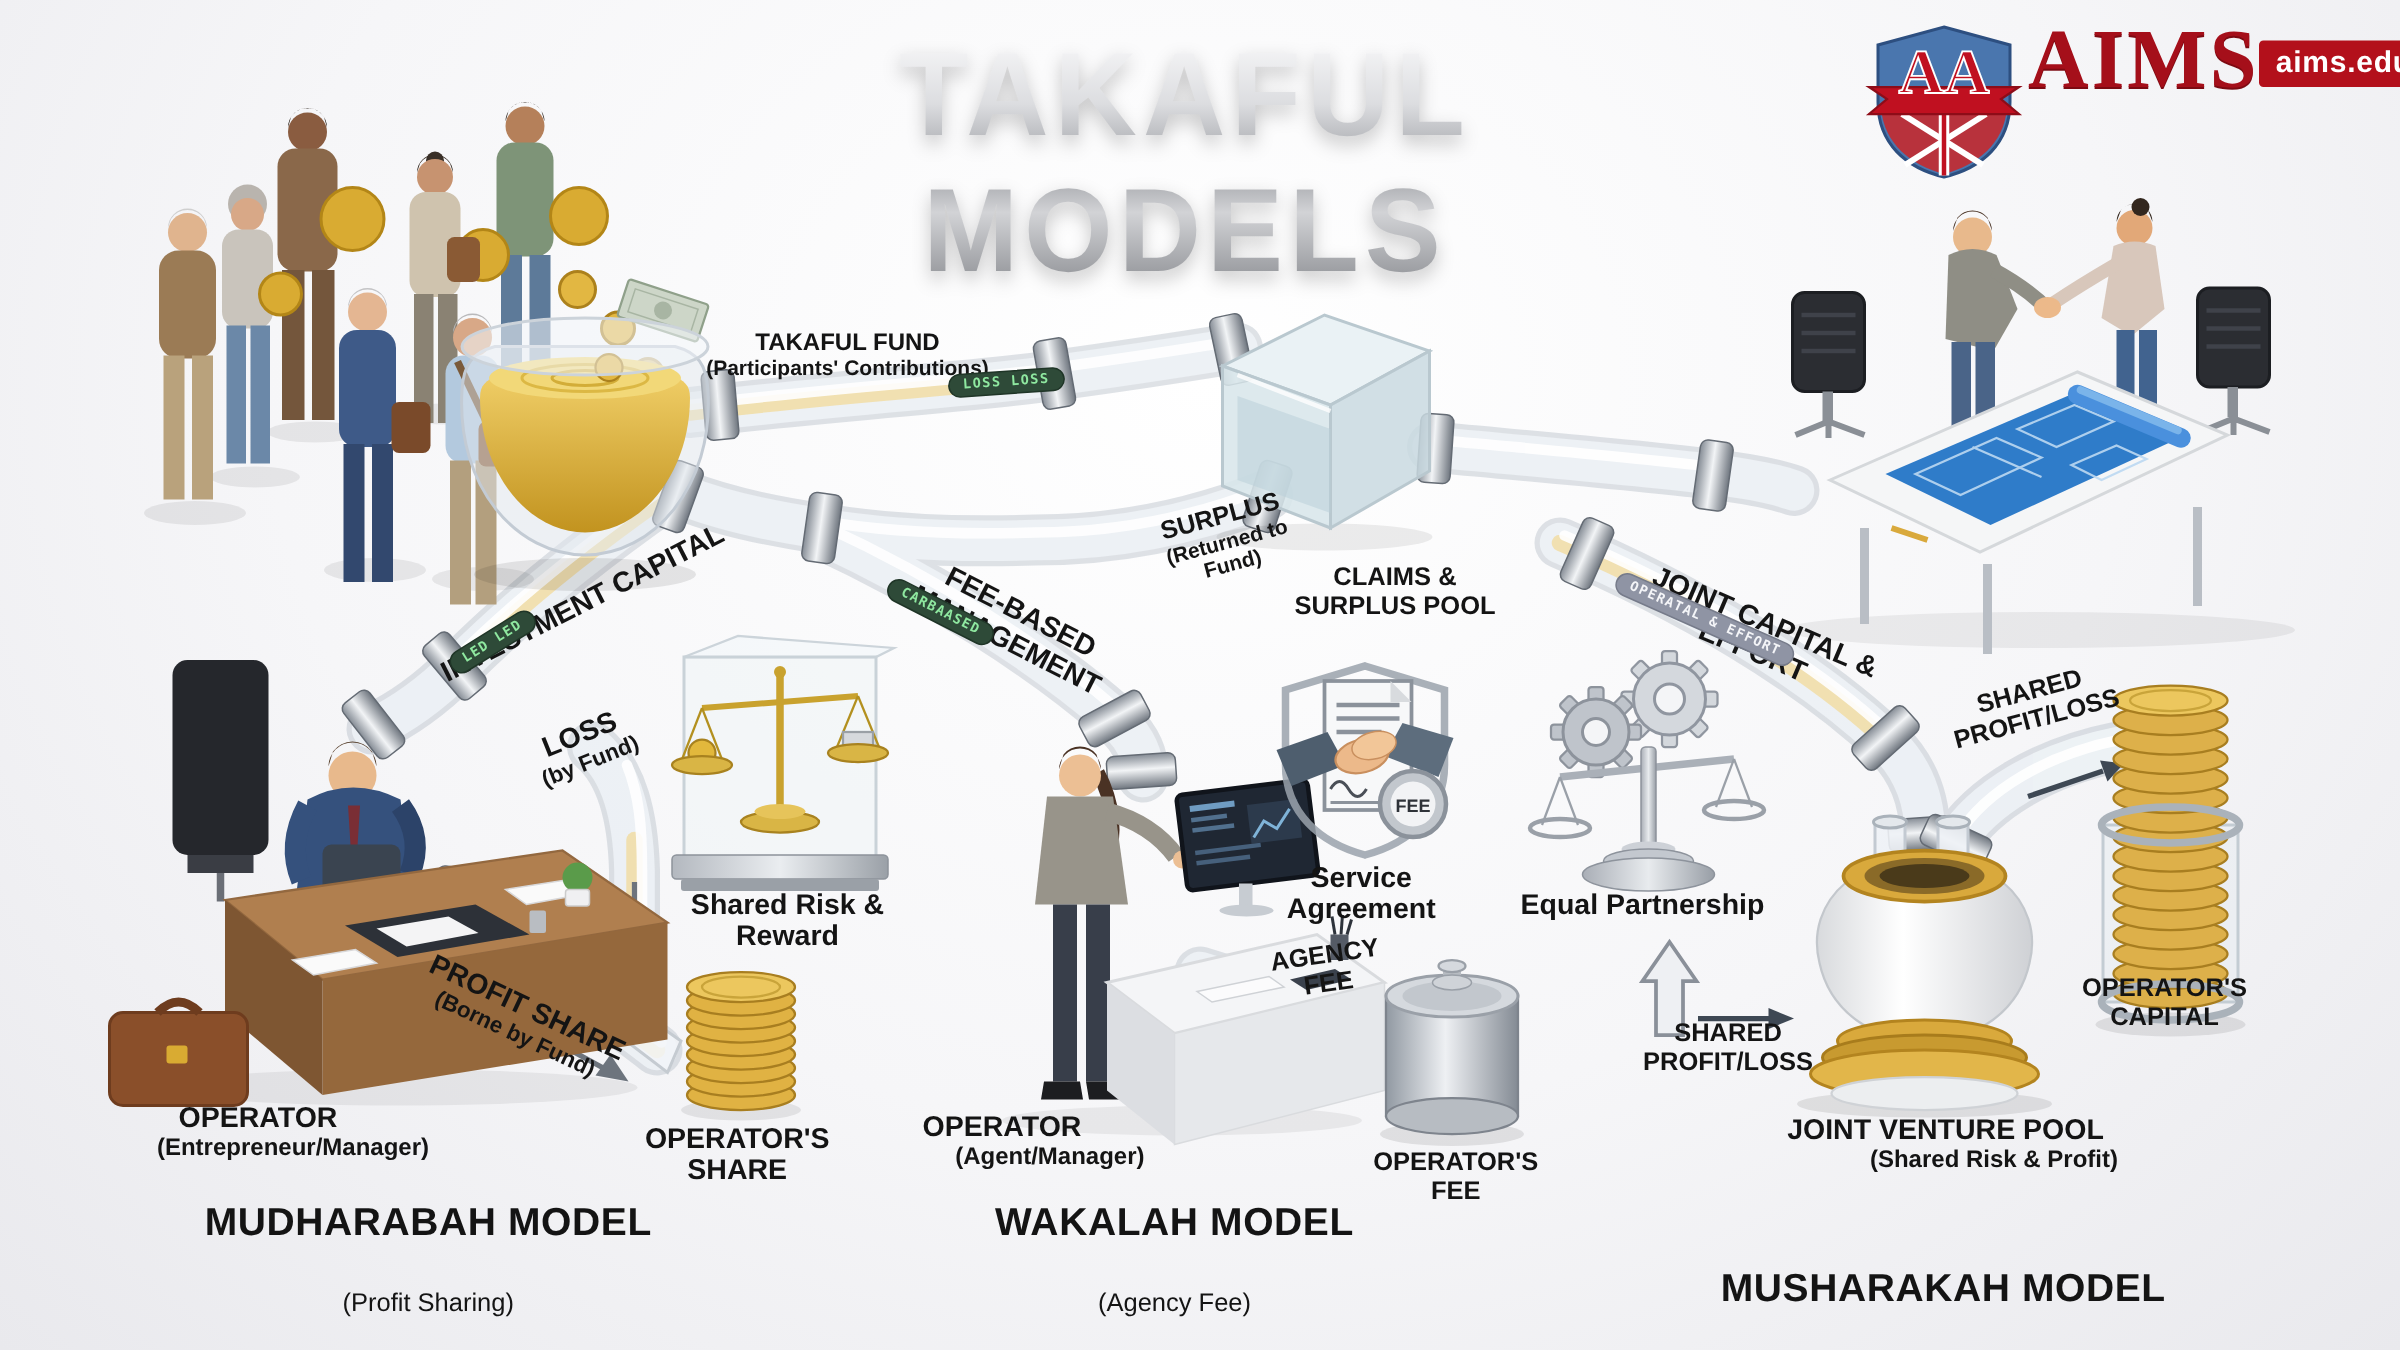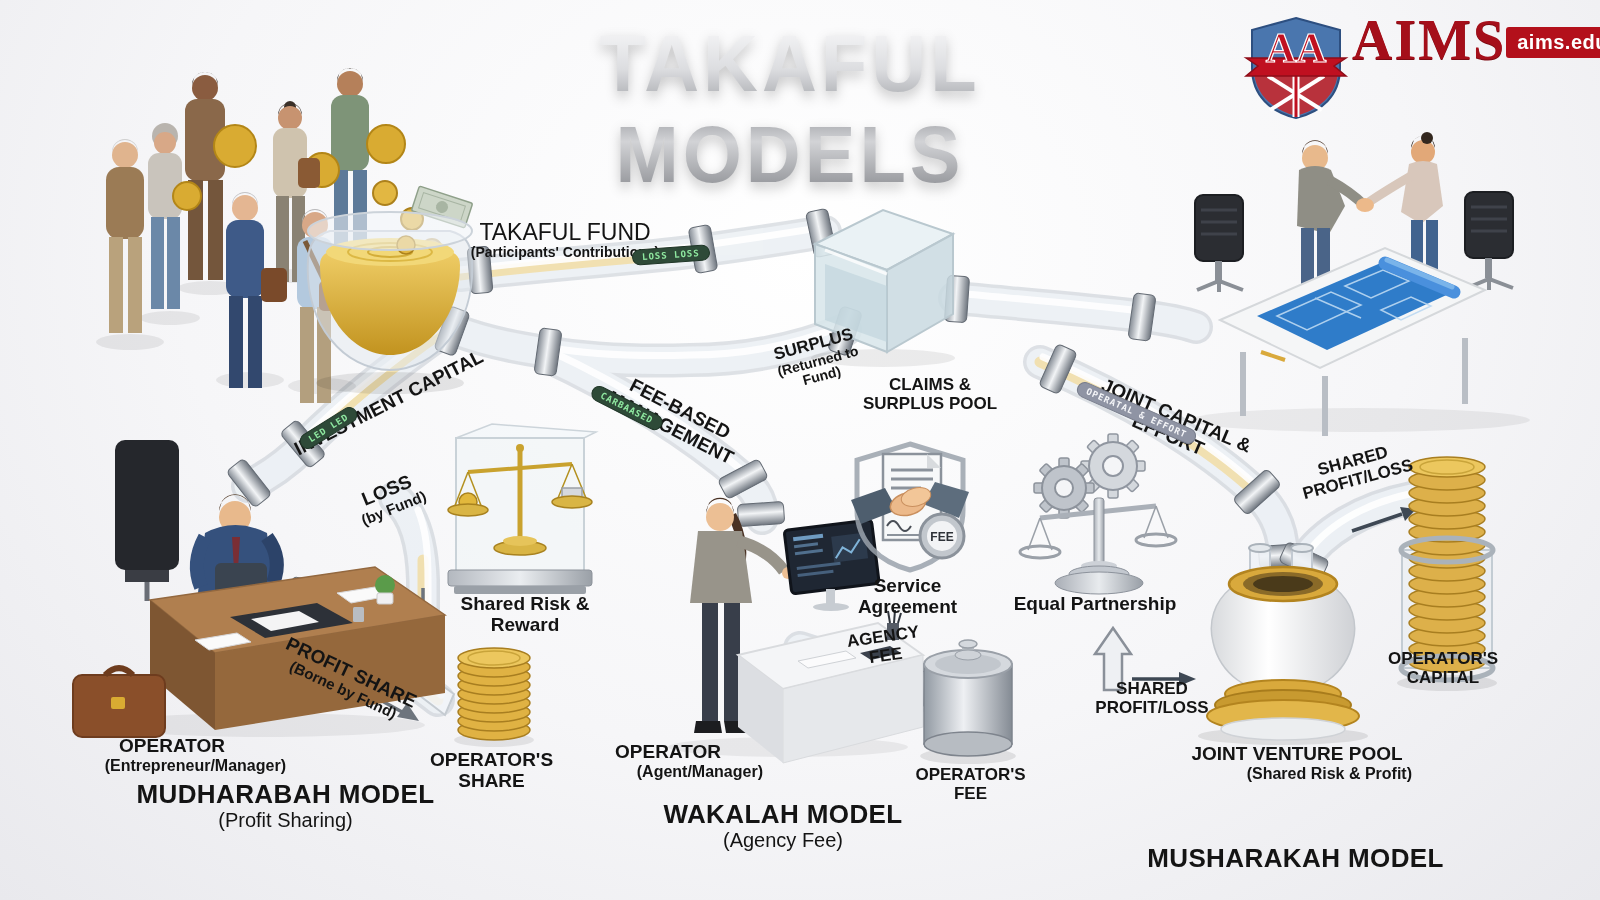--- a/index.html
+++ b/index.html
@@ -12,24 +12,24 @@
     -webkit-background-clip:text;background-clip:text;color:transparent;
     filter:drop-shadow(0 5px 6px rgba(0,0,0,.22));transform:scaleY(1.04);}
   .logo{position:absolute;left:1246px;top:14px;display:flex;align-items:flex-start;}
   .logo-col{display:flex;flex-direction:row;align-items:center;margin-left:6px;}
   .logo-brand{font-family:"Liberation Serif",serif;font-weight:bold;font-size:56px;line-height:.95;
     color:#a50f1a;letter-spacing:2px;text-shadow:0 1px 0 #7d0a12;}
   .logo-banner{margin-top:4px;background:#b3101b;color:#fff;font-weight:bold;font-size:20px;
     padding:4px 11px;border-radius:3px;letter-spacing:.5px;}
   .lbl{position:absolute;text-align:center;color:#141414;line-height:1.1;}
   .b26{font-size:26px;font-weight:bold;letter-spacing:.4px;}
-  .b23{font-size:23px;font-weight:normal;}
+  .b23{font-size:16px;font-weight:bold;}
   .b19{font-size:19px;font-weight:bold;}
   .b17{font-size:17px;font-weight:bold;}
-  .r17{font-size:20px;font-weight:normal;}
+  .r17{font-size:17px;font-weight:normal;margin-top:31px;}
   .r16{font-size:16px;font-weight:bold;text-align:right;}
   .b14{font-size:14px;font-weight:bold;}
   .b15{font-size:15px;font-weight:bold;}
   .chip{position:absolute;font-size:9px;font-weight:bold;letter-spacing:1px;
     background:#2e4a38;color:#8fe8a0;padding:2px 9px;border-radius:8px;
     border:1px solid #1f3527;font-family:"DejaVu Sans Mono",monospace;white-space:nowrap;}
   .chip.gray{background:#8f94a4;color:#f4f5f8;border-color:#767b8a;}
   svg{position:absolute;overflow:visible;}
 </style>
 </head>
@@ -630,21 +630,21 @@
   <div class="lbl" style="left:58px;top:736px;width:228px">
     <div class="b19">OPERATOR</div>
     <div class="r16">(Entrepreneur/Manager)</div>
   </div>
 
   <div class="lbl" style="left:424px;top:750px;width:135px">
     <div class="b19">OPERATOR'S</div>
     <div class="b19">SHARE</div>
   </div>
 
-  <div class="lbl" style="left:128px;top:780px;width:315px">
+  <div class="lbl" style="left:128px;top:800px;width:315px">
     <div class="b26">MUDHARABAH MODEL</div>
     <div class="r17">(Profit Sharing)</div>
   </div>
 
   <div class="lbl" style="left:573px;top:742px;width:190px">
     <div class="b19">OPERATOR</div>
     <div class="r16">(Agent/Manager)</div>
   </div>
 
   <div class="lbl" style="left:832px;top:628px;width:105px;transform:rotate(-8deg)">

